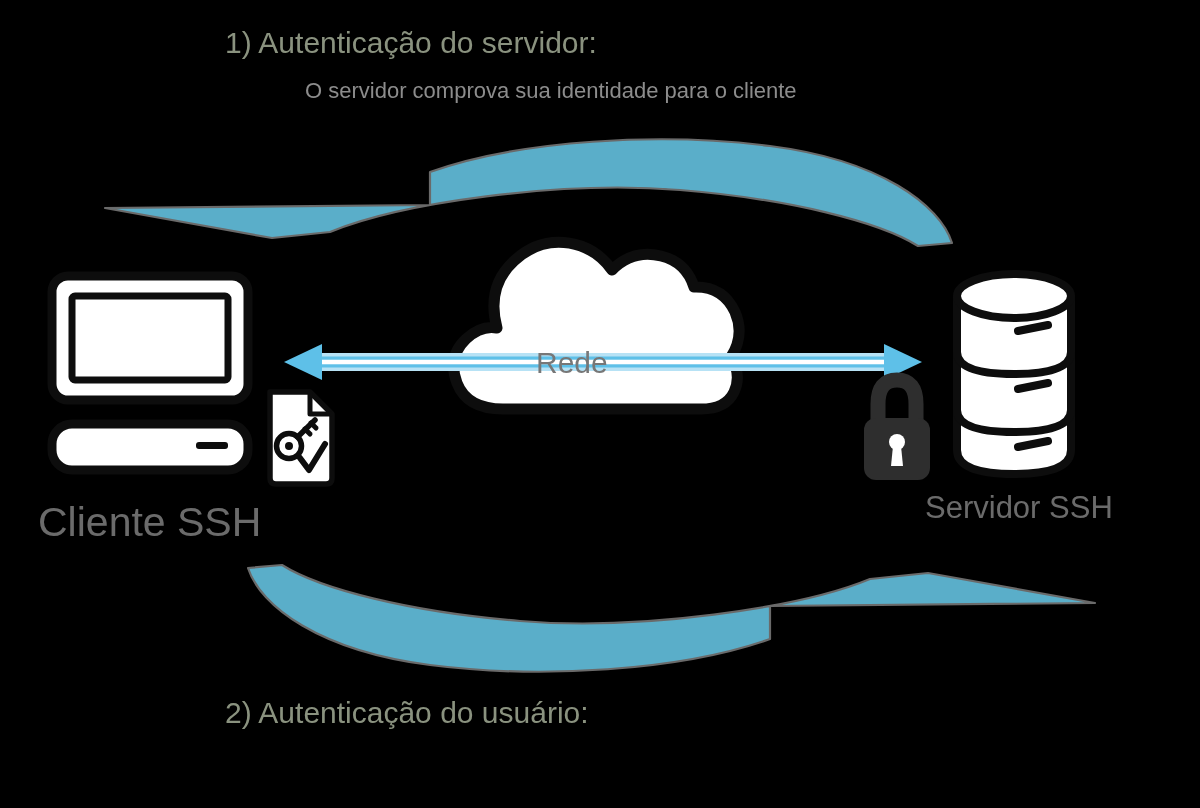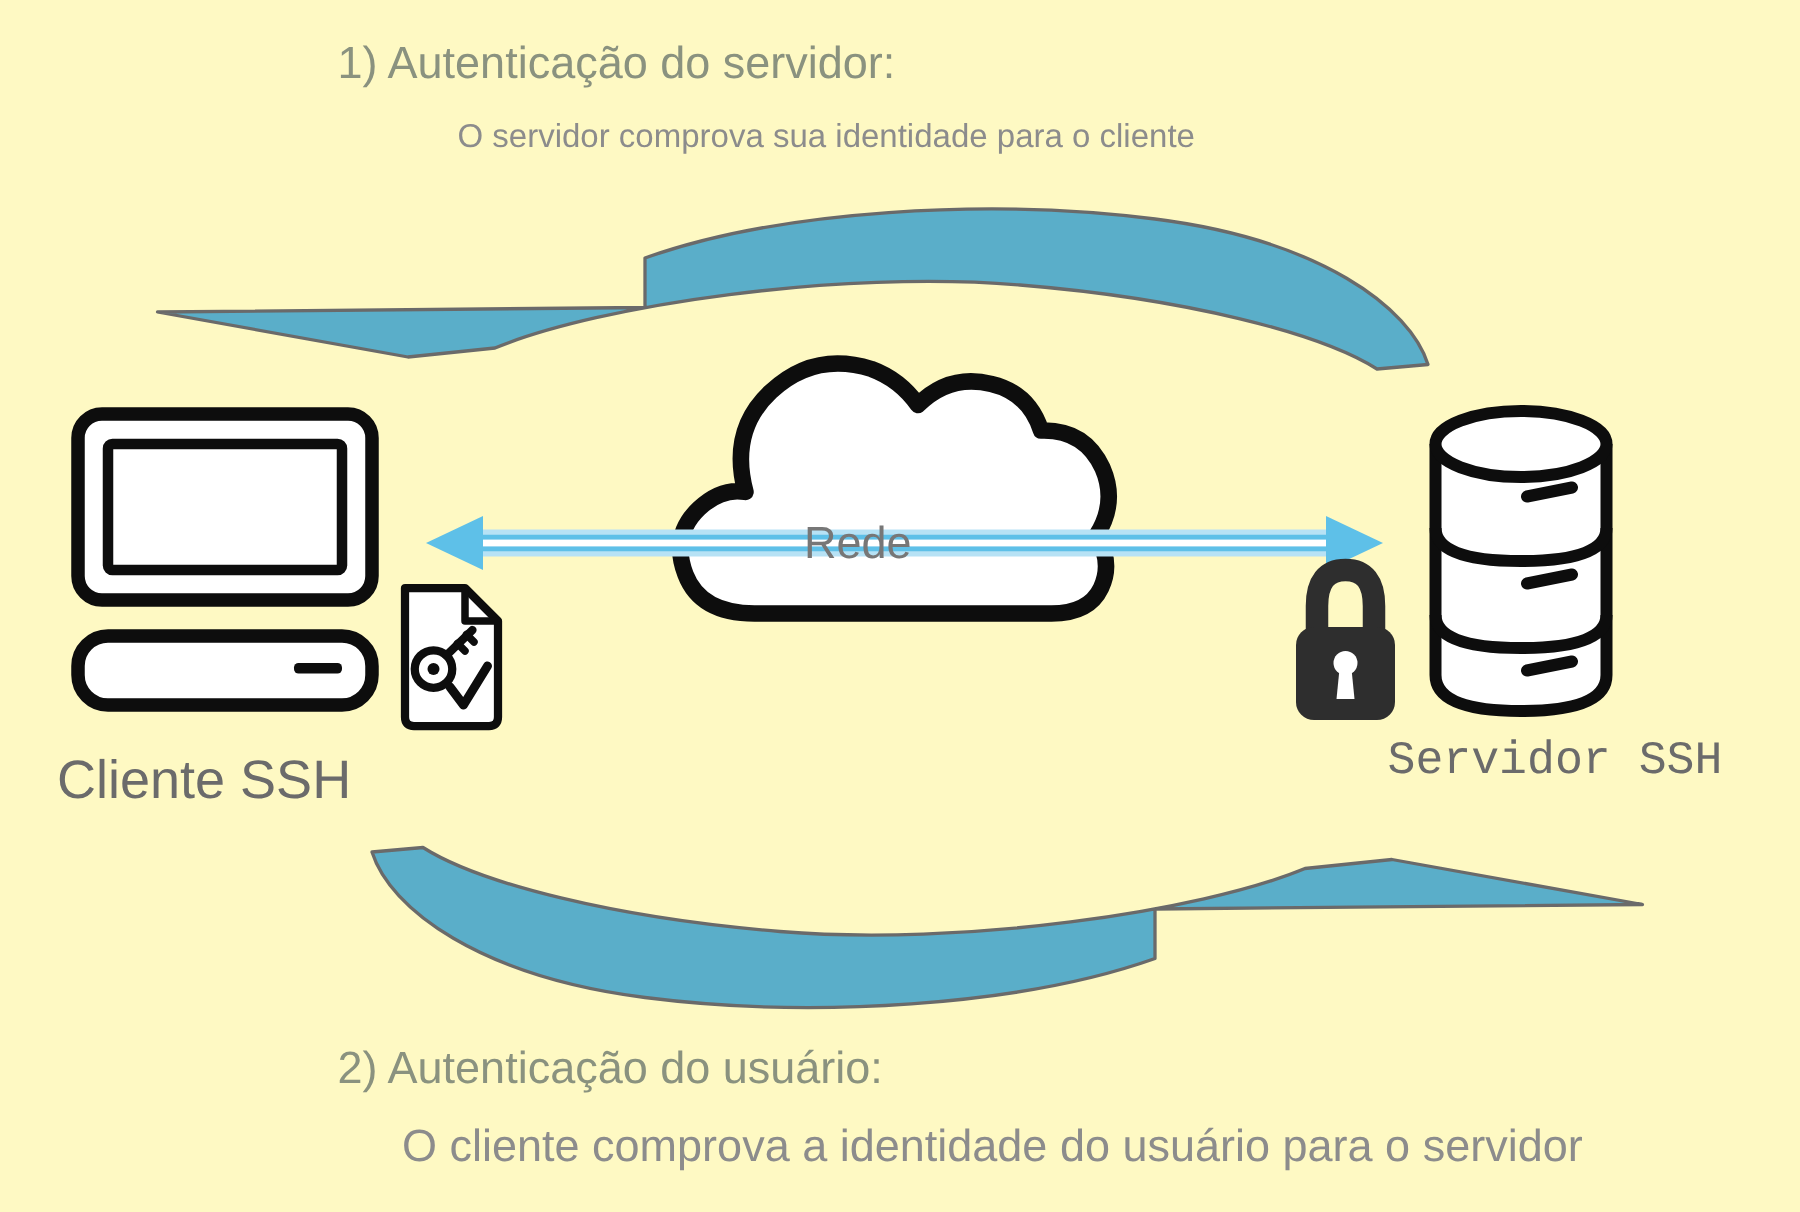--- a/index.html
+++ b/index.html
@@ -8,21 +8,21 @@
     padding: 0;
     background: #ffffff;
   }
   body {
     font-family: "Liberation Sans", sans-serif;
   }
   #canvas {
     position: relative;
     width: 1200px;
     height: 808px;
-    background: #fef9c3;
+    background: #000000;
     overflow: hidden;
   }
   .diagram-svg {
     position: absolute;
     left: 0;
     top: 0;
     width: 1200px;
     height: 808px;
   }
   .txt {
@@ -51,29 +51,28 @@
   }
   #step2-desc {
     left: 268px;
     top: 750px;
     font-size: 30px;
     color: #8c8c8c;
   }
   #client-label {
     left: 38px;
     top: 502px;
-    font-size: 36px;
+    font-size: 41px;
     color: #6b6b6b;
   }
   #server-label {
     left: 925px;
     top: 492px;
     font-size: 31px;
     color: #6b6b6b;
-    font-family: Liberation Mono, monospace;
   }
   #network-label {
     left: 536px;
     top: 348px;
     font-size: 30px;
     color: #777777;
   }
 </style>
 </head>
 <body>
@@ -204,15 +203,14 @@
   <div class="txt" id="step1-desc">O servidor comprova sua identidade para o cliente</div>
 
   <div class="txt" id="network-label">Rede</div>
 
   <div class="txt" id="client-label">Cliente SSH</div>
 
   <div class="txt" id="server-label">Servidor SSH</div>
 
   <div class="txt" id="step2-title">2) Autenticação do usuário:</div>
 
-  <div class="txt" id="step2-desc">O cliente comprova a identidade do usuário para o servidor</div>
 
 </div>
 
 </body></html>

